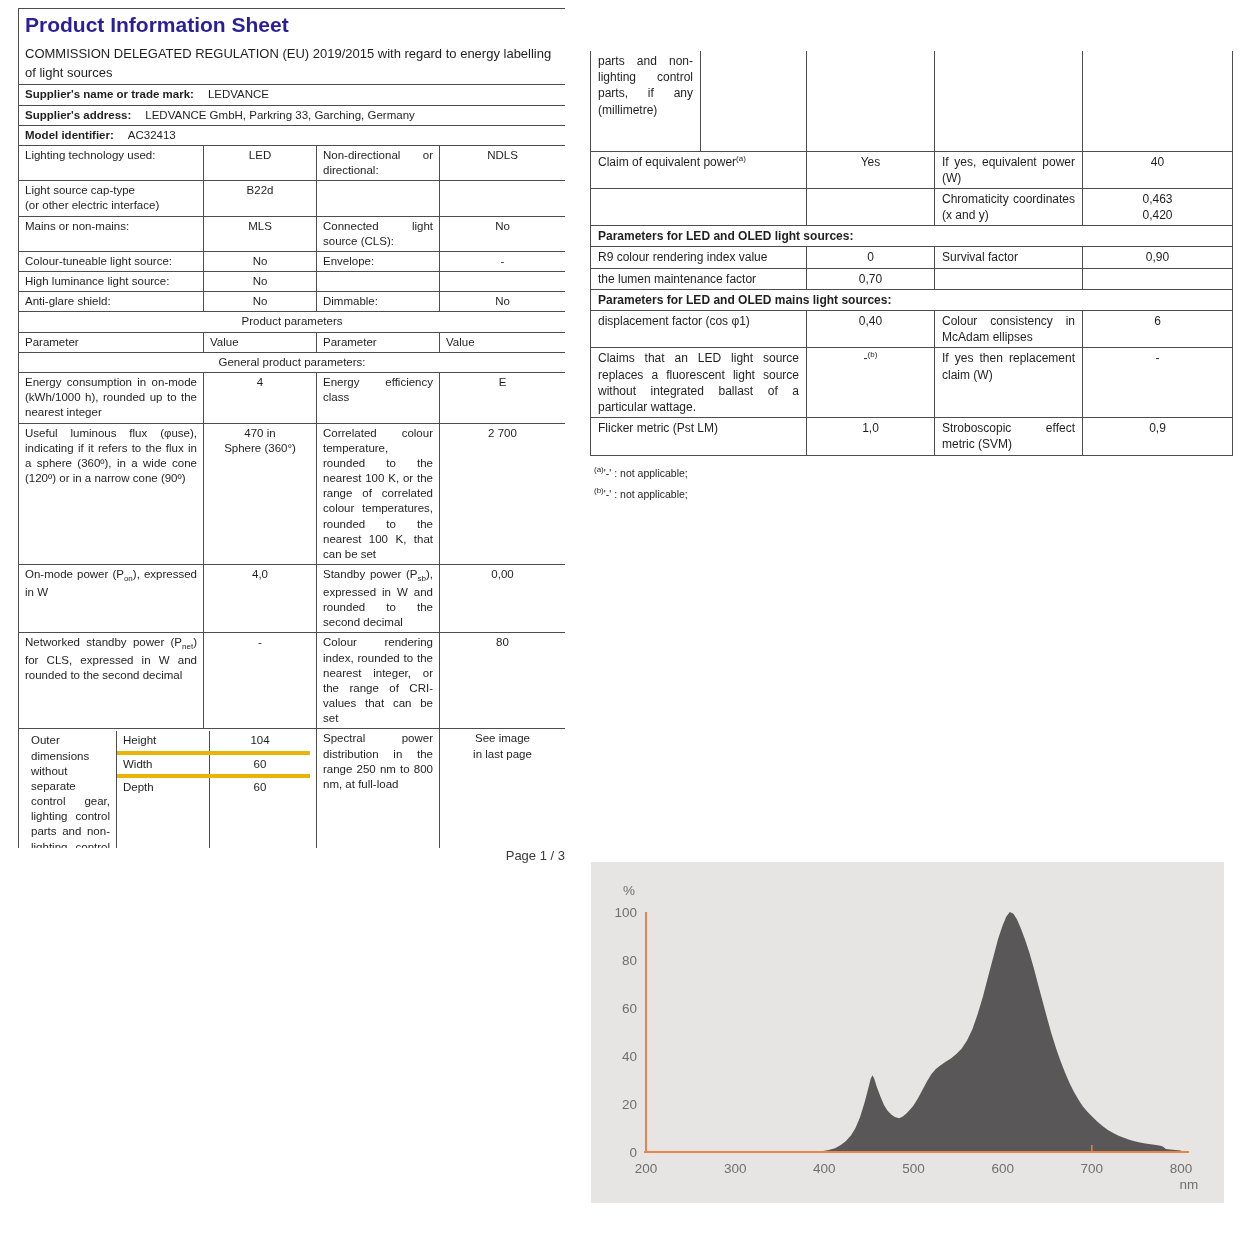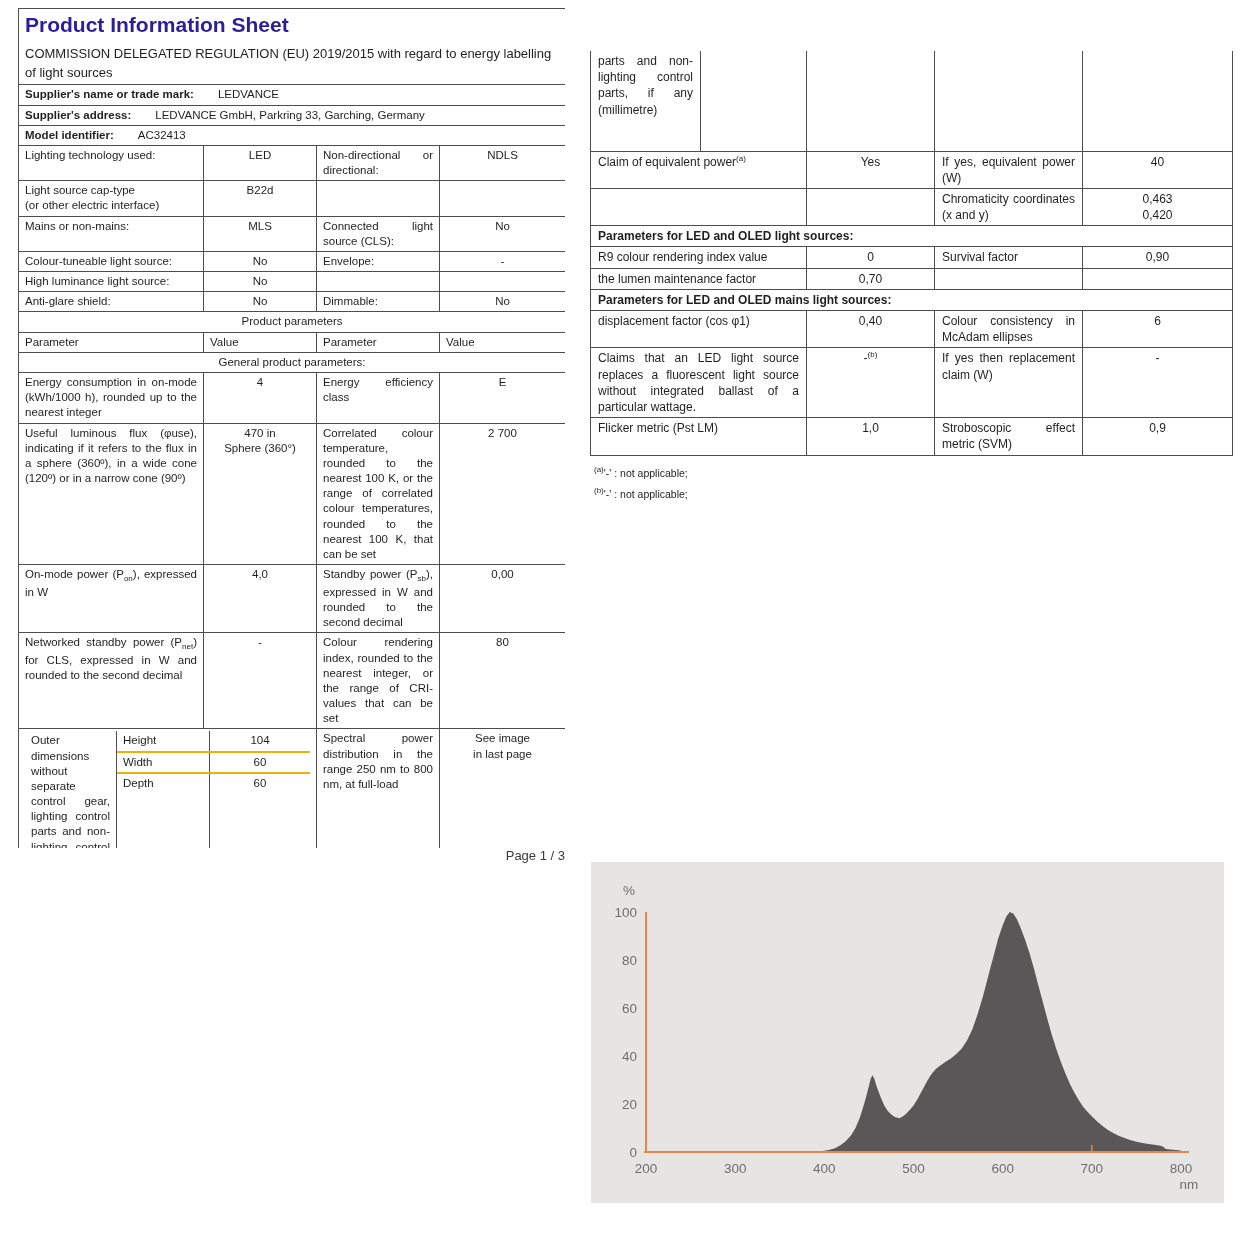--- a/index.html
+++ b/index.html
@@ -14,32 +14,32 @@
   table.sheet { border-collapse:collapse; width:547px; table-layout:fixed; }
   table.sheet td {
     border:1px solid #4d4d4d; vertical-align:top;
     font-size:11.5px; line-height:1.32; padding:2px 6px;
   }
   td.title-cell { padding:4px 8px 8px 8px; }
   .doc-title { font-size:21px; font-weight:bold; color:#2b1e9b; margin:0 0 6px 0; letter-spacing:0; }
   .doc-sub { font-size:13px; line-height:1.45; }
   td.info { padding:5px 6px; }
   .b { font-weight:bold; }
-  .info .val { margin-left:24px; }
+  .info .val { margin-left:14px; }
   td.p { text-align:justify; }
   td.v { text-align:center; }
   td.sec { text-align:center; font-weight:normal; padding:2px 4px; }
   td.sec-left { font-weight:bold; padding:2px 6px; }
   td.colhead { text-align:left; }
   
   td.od-wrap { padding:0; }
   .od-flex { display:flex; width:100%; }
   .od-label { width:92px; padding:2px 6px; text-align:justify; border-right:1px solid #4d4d4d; }
   .od-rows { flex:1; display:flex; flex-direction:column; }
-  .od-row { display:flex; border-bottom:2px solid #eab308; }
+  .od-row { display:flex; border-bottom:4px solid #eab308; }
   .od-row:last-child { border-bottom:none; flex:1; }
   .od-name { width:93px; padding:2px 6px; border-right:1px solid #4d4d4d; }
   .od-val { flex:1; text-align:center; padding:2px 6px; }
   .page-footer { position:absolute; left:18px; top:848px; width:547px; text-align:right; font-size:13px; color:#3a3a3a; }
   
   .page-right { position:absolute; left:590px; top:7px; width:643px;margin-top:44px; }
   table.sheet2 { border-collapse:collapse; width:642px; table-layout:fixed; }
   table.sheet2 td {
     border:1px solid #4d4d4d; vertical-align:top;
     font-size:12px; line-height:1.35; padding:2px 7px;

